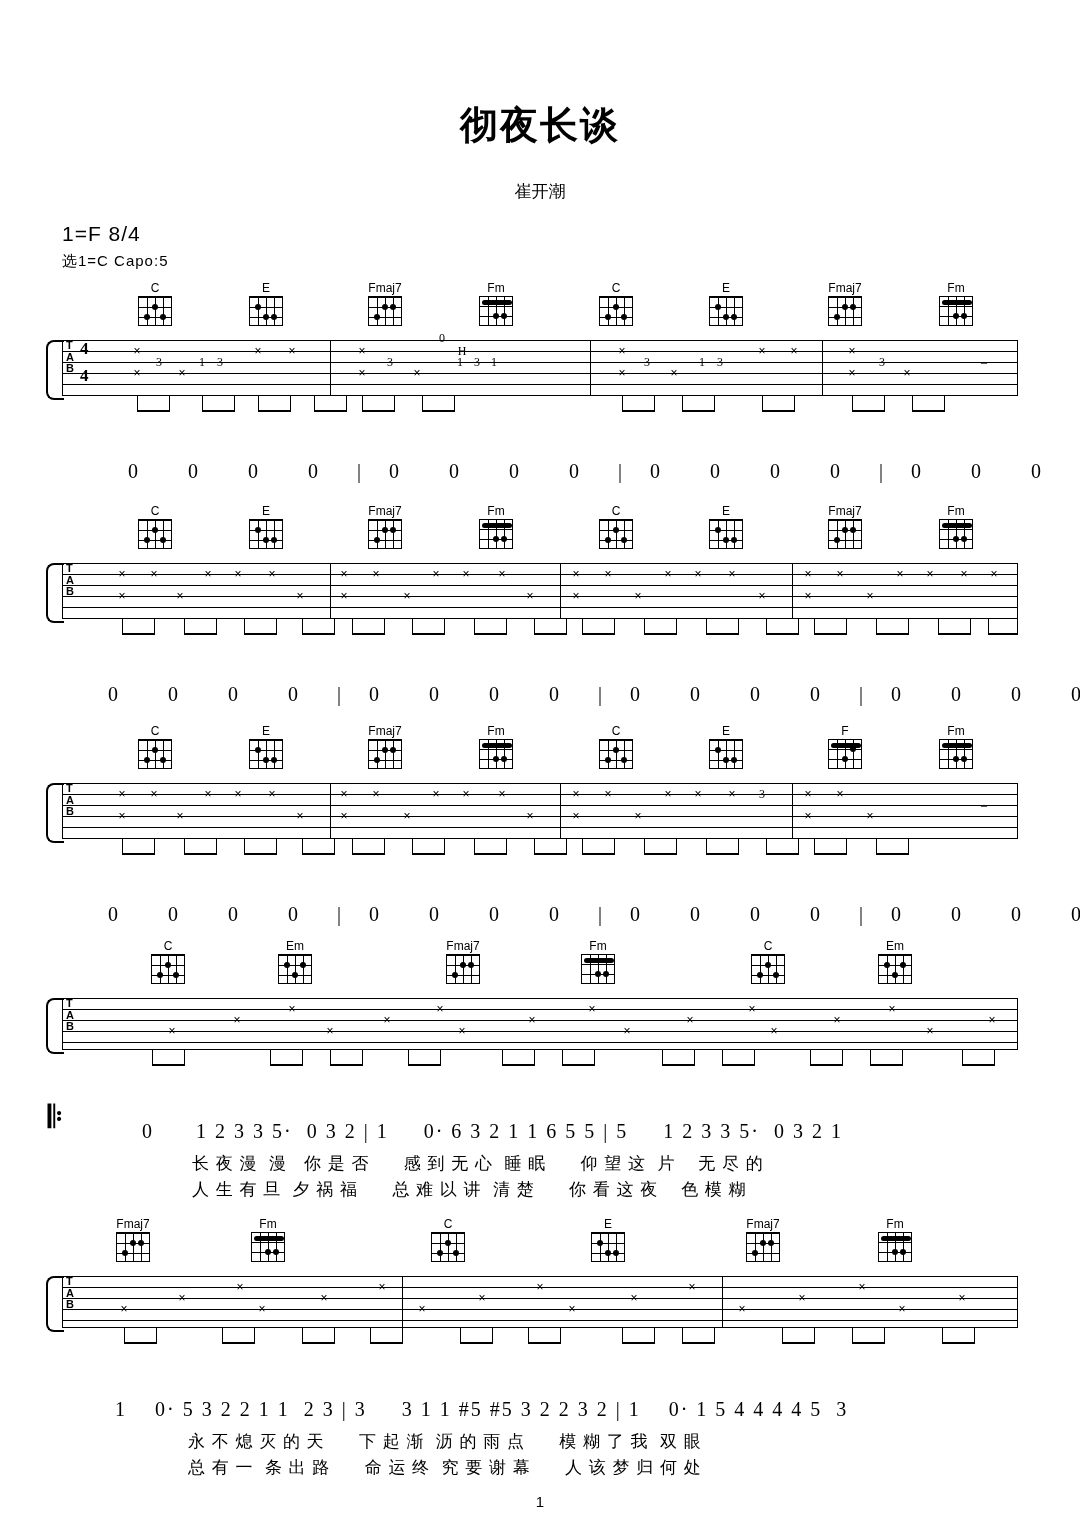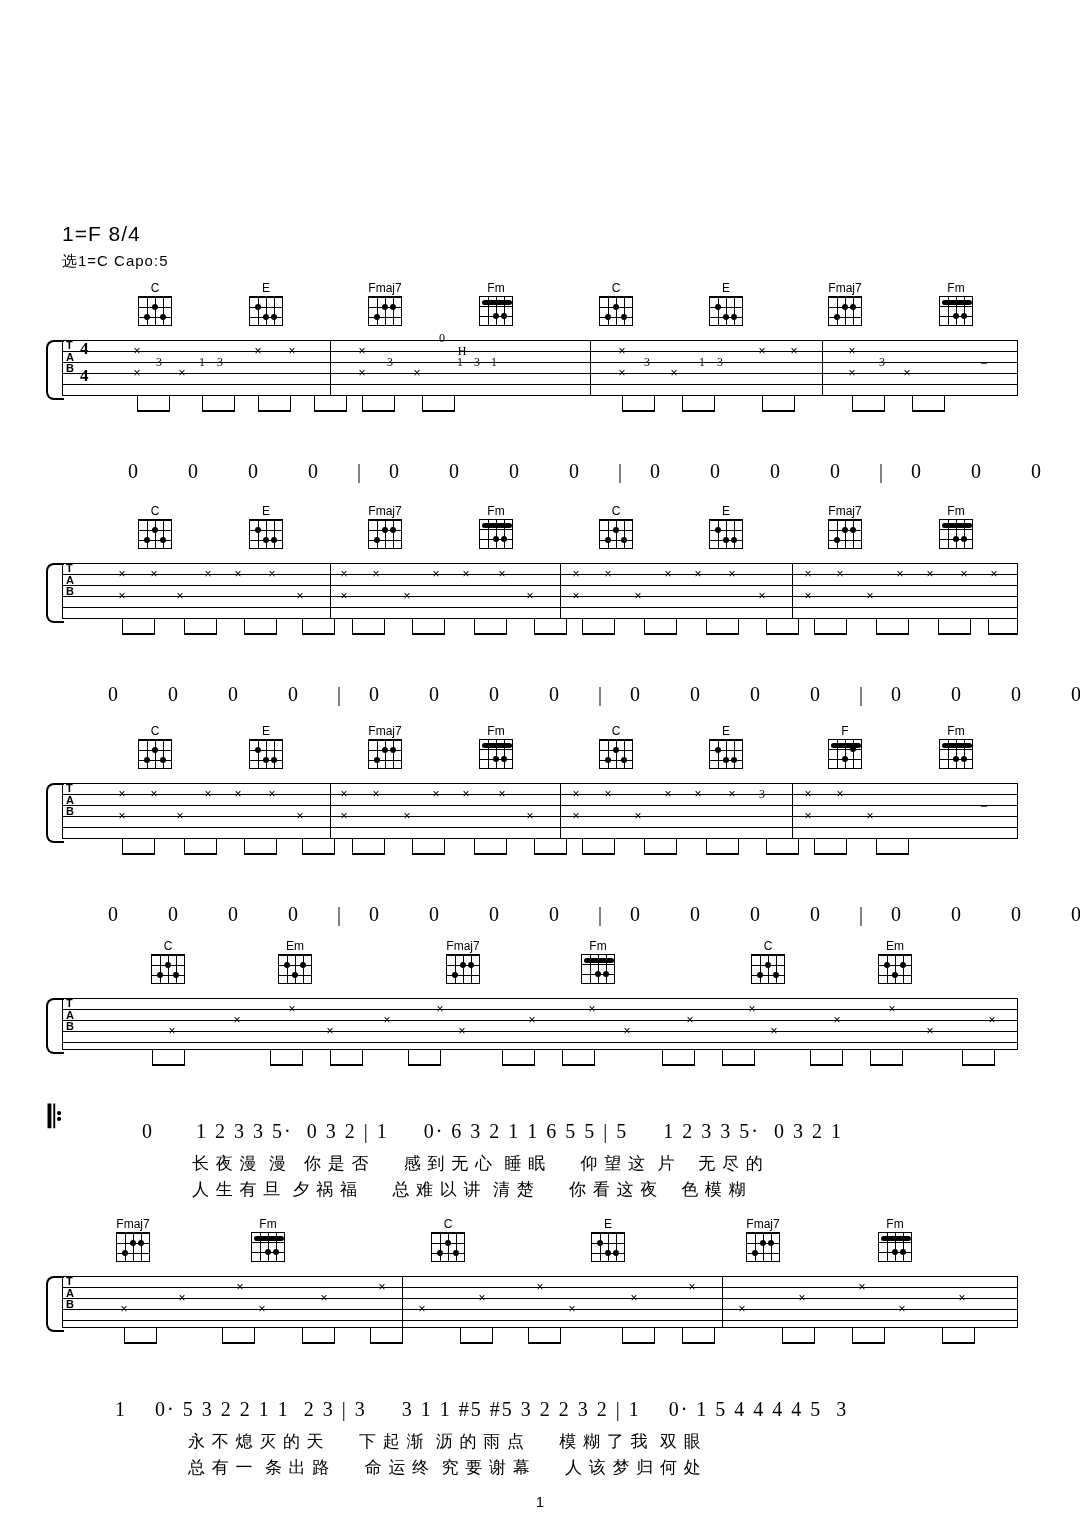--- a/index.html
+++ b/index.html
@@ -67,20 +67,22 @@
   .lyricrow{position:absolute;font-size:17px;white-space:pre;}
 
   .repeat{position:absolute;font-size:30px;font-weight:bold;font-family:"Liberation Serif",serif;}
   .pagenum{position:absolute;left:0;width:1080px;text-align:center;bottom:18px;font-size:15px;}
 </style>
 </head>
 <body>
 
 <div class="sheet">
 
+  <div class="title">彻夜长谈</div>
+  <div class="composer">崔开潮</div>
   <div class="keyline">1=F   8/4</div>
   <div class="keyline2">选1=C   Capo:5</div>
 
   <div class="system" style="top:282px;">
     <div class="chords">
 
       <div class="chord" style="left:132px;">
         <div class="cname">C</div>
         <div class="grid">
           <i class="v v1"></i>

